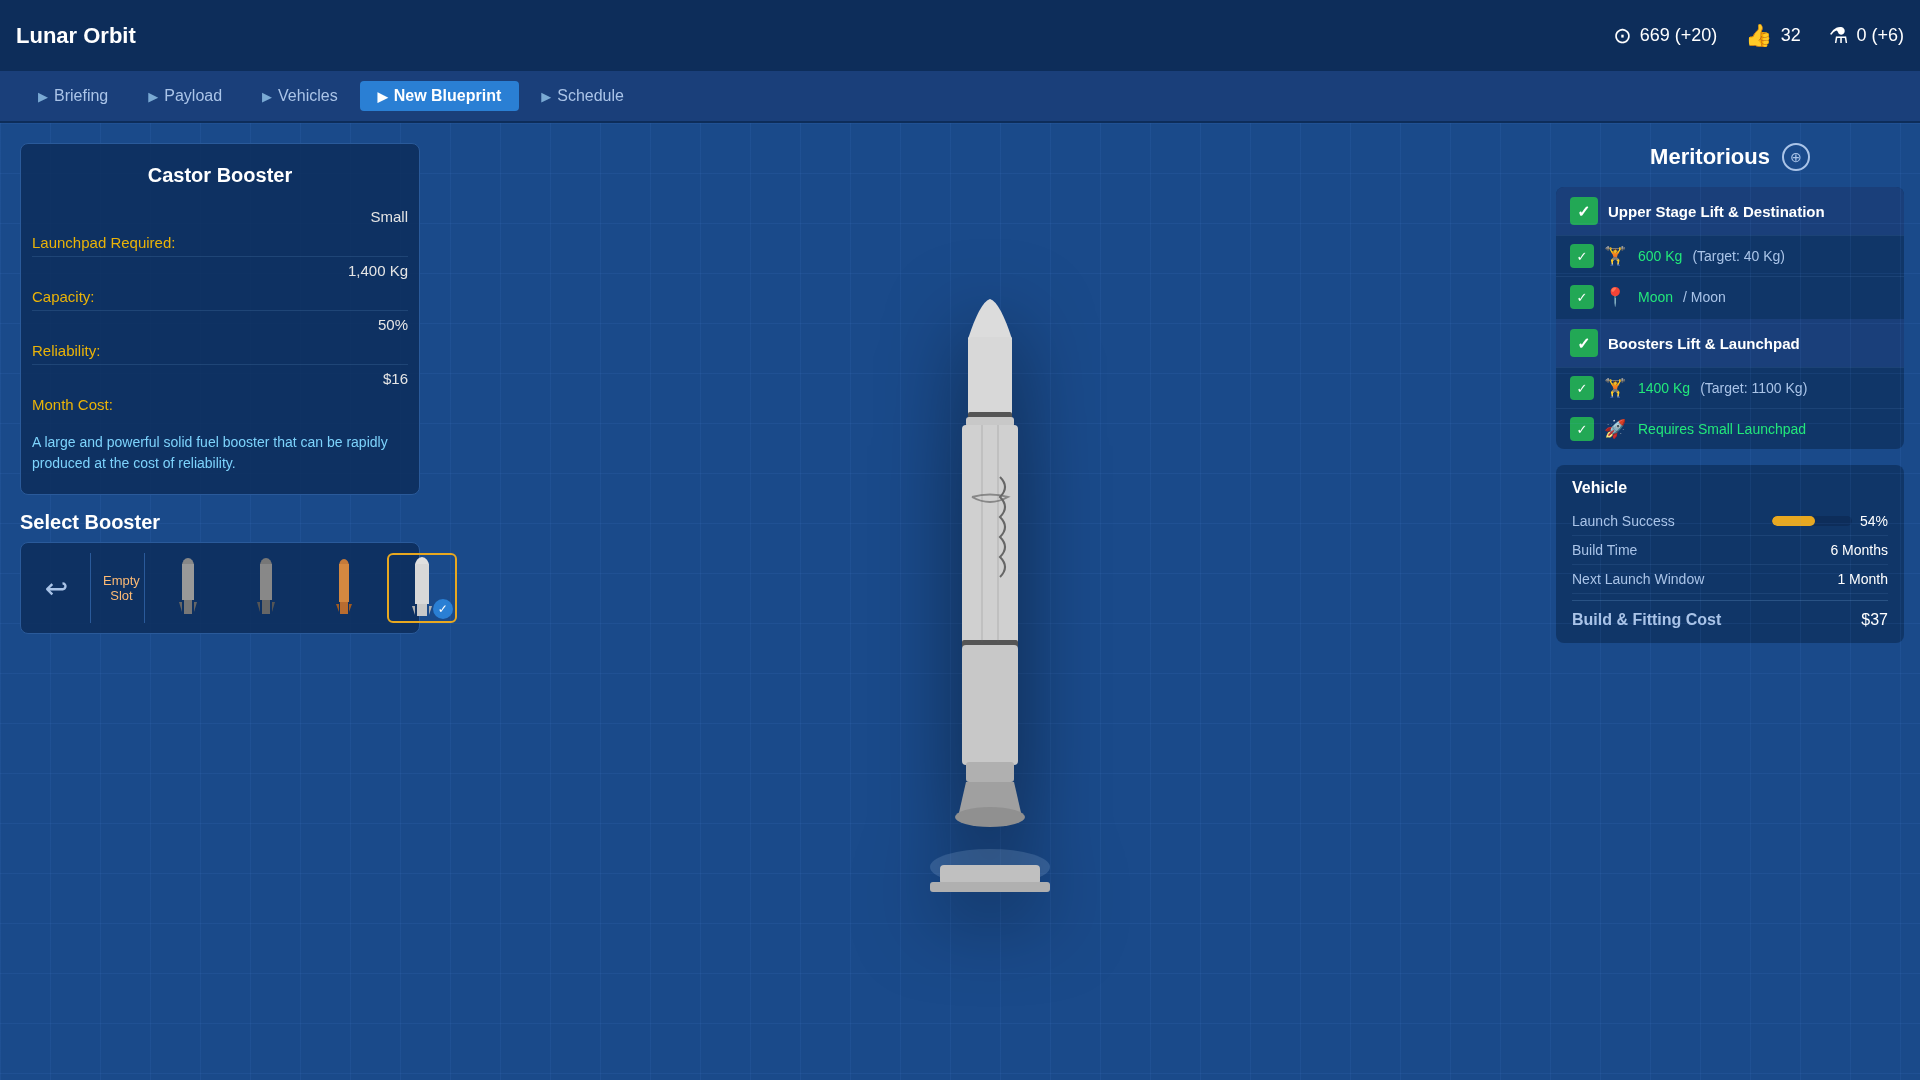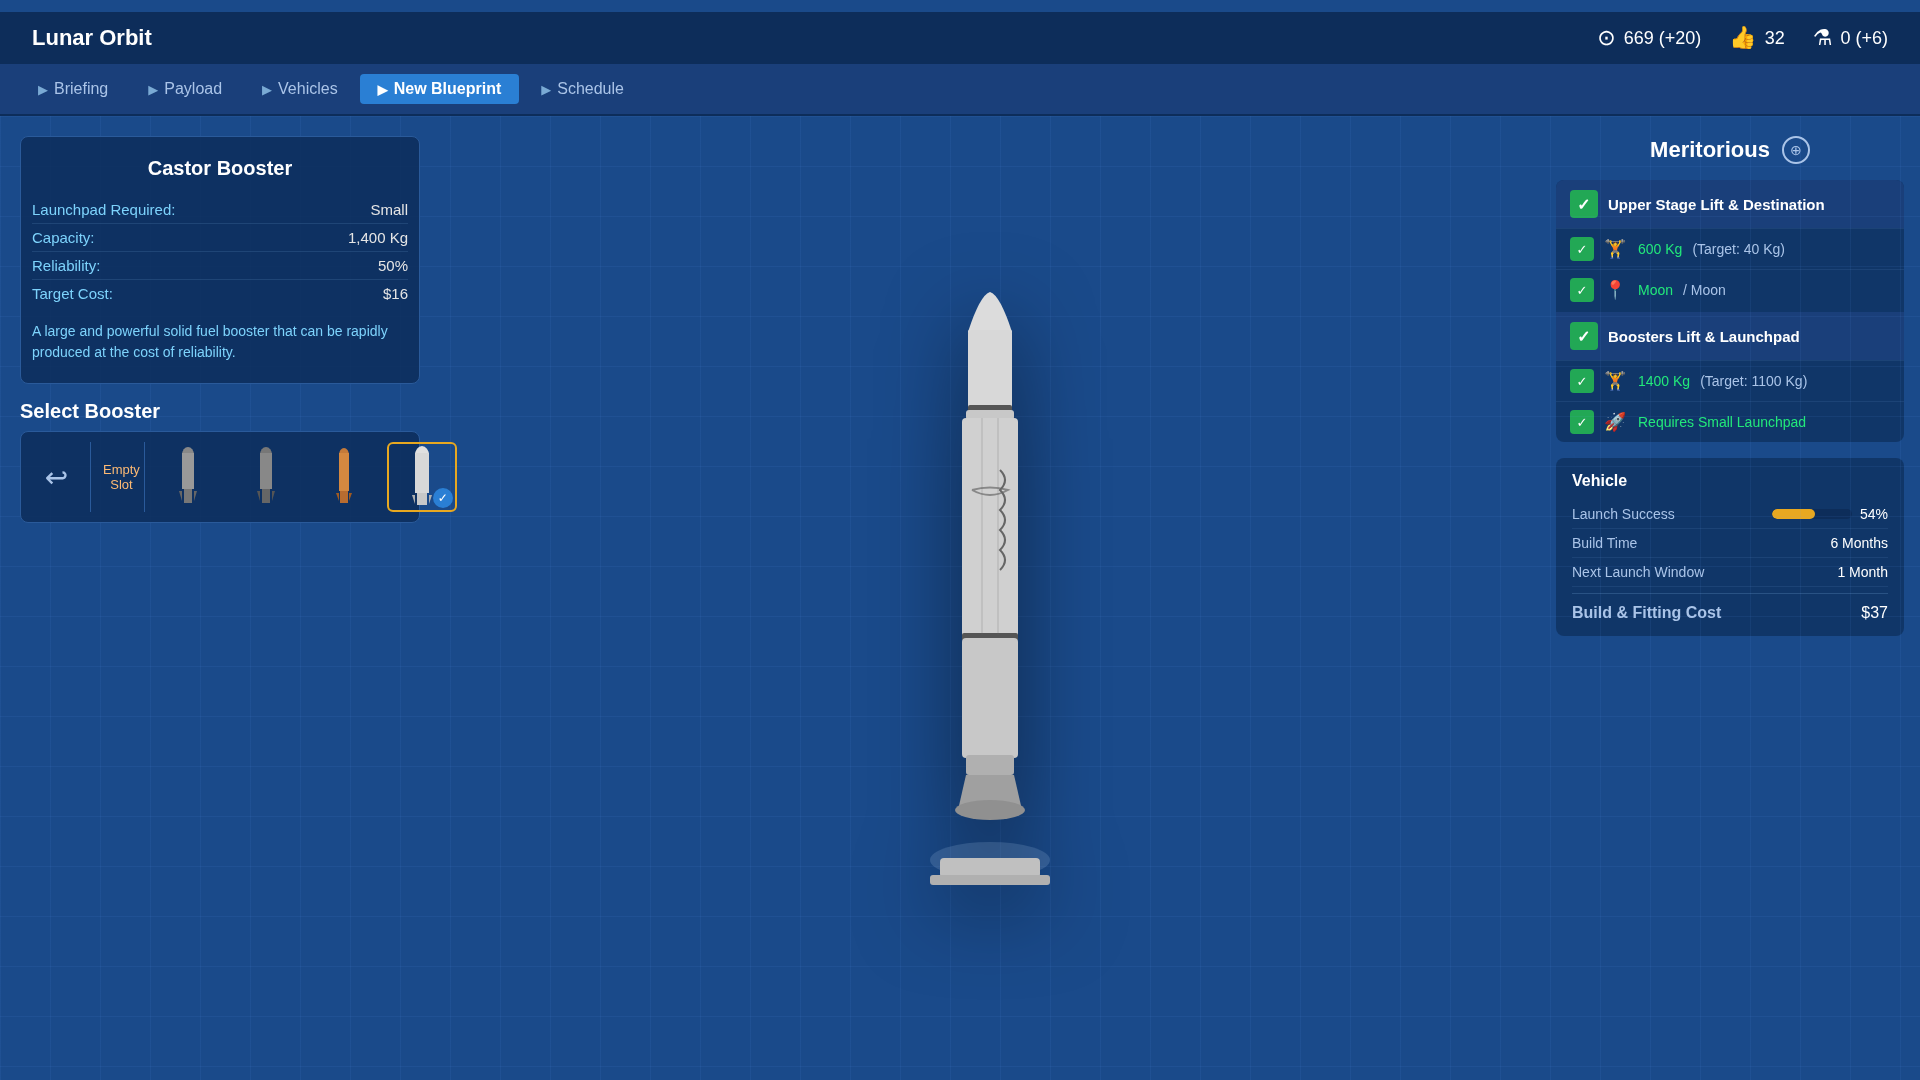--- a/index.html
+++ b/index.html
@@ -8,26 +8,25 @@
       height: 1080px;
       overflow: hidden;
       font-family: 'Segoe UI', Arial, sans-serif;
       background: #1a4a8a;
       color: #fff;
     }
 
     
     .header {
       background: #0d2d5a;
-      height: 52px;
-      display: flex;
-      align-items: center;
-      padding: 0 32px;
+      height: 71px;
+      display: flex;
+      align-items: center;
+      padding: 0 16px;
       justify-content: space-between;
-      margin-top: 12px;
     }
     .header-title {
       font-size: 22px;
       font-weight: bold;
       color: #fff;
     }
     .header-resources {
       display: flex;
       align-items: center;
       gap: 28px;
@@ -104,21 +103,21 @@
       color: #fff;
     }
     .booster-stat-row {
       display: flex;
       justify-content: space-between;
       padding: 5px 0;
       font-size: 15px;
       border-bottom: 1px solid rgba(100,150,200,0.2);
     }
     .booster-stat-row:last-of-type { border-bottom: none; }
-    .stat-label { color: #7dd3fc; }
+    .stat-label { color: #eab308; margin-top: 26px; }
     .stat-value { color: #e5e5e5; font-weight: 400; }
     .booster-description {
       margin-top: 14px;
       font-size: 14px;
       color: #7dd3fc;
       line-height: 1.5;
     }
 
     
     .select-booster-title {
@@ -426,21 +425,21 @@
       </div>
       <div class="booster-stat-row">
         <span class="stat-label">Capacity:</span>
         <span class="stat-value">1,400 Kg</span>
       </div>
       <div class="booster-stat-row">
         <span class="stat-label">Reliability:</span>
         <span class="stat-value">50%</span>
       </div>
       <div class="booster-stat-row">
-        <span class="stat-label">Target Cost:</span>
+        <span class="stat-label">Month Cost:</span>
         <span class="stat-value">$16</span>
       </div>
       <p class="booster-description">A large and powerful solid fuel booster that can be rapidly produced at the cost of reliability.</p>
     </div>
 
     <div>
       <div class="select-booster-title">Select Booster</div>
       <div class="booster-selector">
         <div class="booster-back-btn">↩</div>
         <div class="empty-slot">

